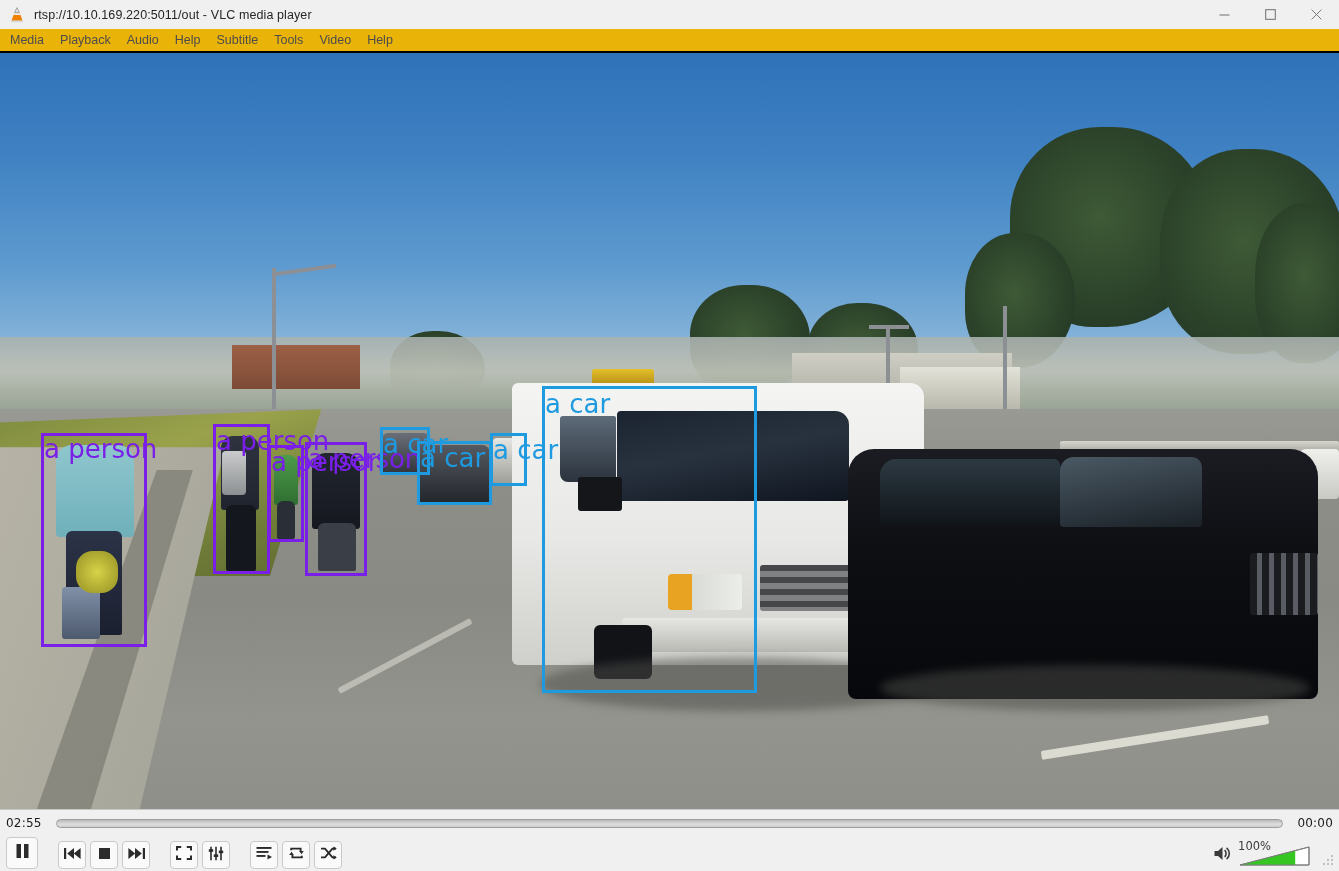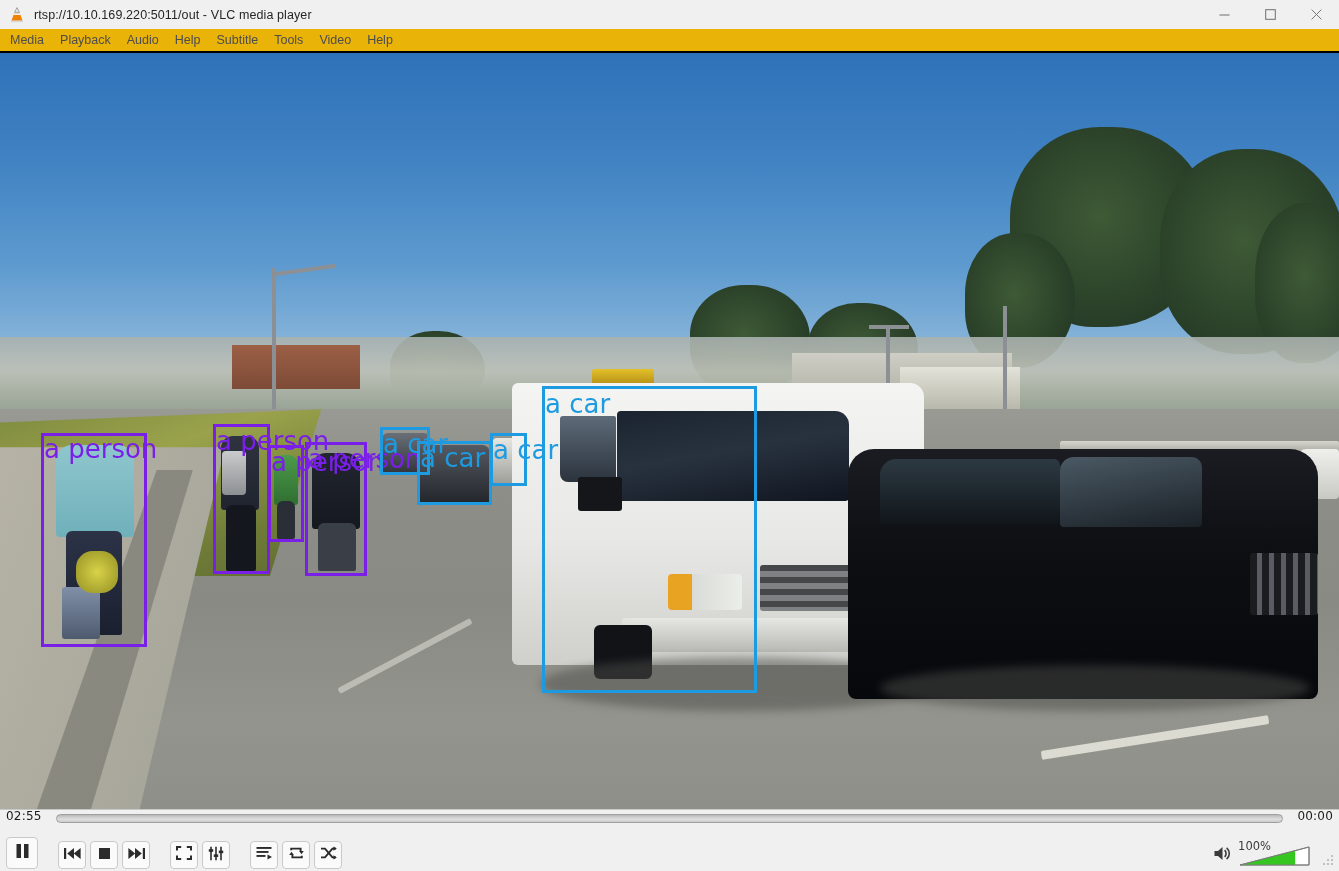--- a/index.html
+++ b/index.html
@@ -82,21 +82,21 @@
   
   .det{position:absolute;box-sizing:border-box;border-style:solid;pointer-events:auto;}
   .det-label{
     position:absolute;white-space:nowrap;
     font-family:"DejaVu Sans", sans-serif;
     font-weight:400;line-height:1;
   }
 
   
   .controls{background:#f0f0f0;min-height:61px;height:61px;display:flex;flex-direction:column;border-top:1px solid #c8c8c8;}
-  .seekrow{height:25px;display:flex;align-items:flex-end;padding:13px 6px;box-sizing:border-box;}
+  .seekrow{height:25px;display:flex;align-items:center;padding:13px 6px;box-sizing:border-box;}
   .time{font-family:"DejaVu Sans", sans-serif;font-size:12px;color:#1b1b1b;min-width:38px;letter-spacing:.2px;}
   .time.right{text-align:right;}
   .seekbar{
     flex:1 1 auto;height:9px;margin:0 12px;border-radius:5px;
     background:linear-gradient(180deg,#b9b9b9 0%,#cfcfcf 35%,#dedede 60%,#cdcdcd 100%);
     border:1px solid #9f9f9f;box-sizing:border-box;position:relative;
   }
   .btnrow{flex:1 1 auto;display:flex;align-items:flex-end;padding:0 6px 2px 6px;box-sizing:border-box;}
   .cbtn{
     height:28px;min-width:28px;margin-right:4px;display:flex;align-items:center;justify-content:center;

